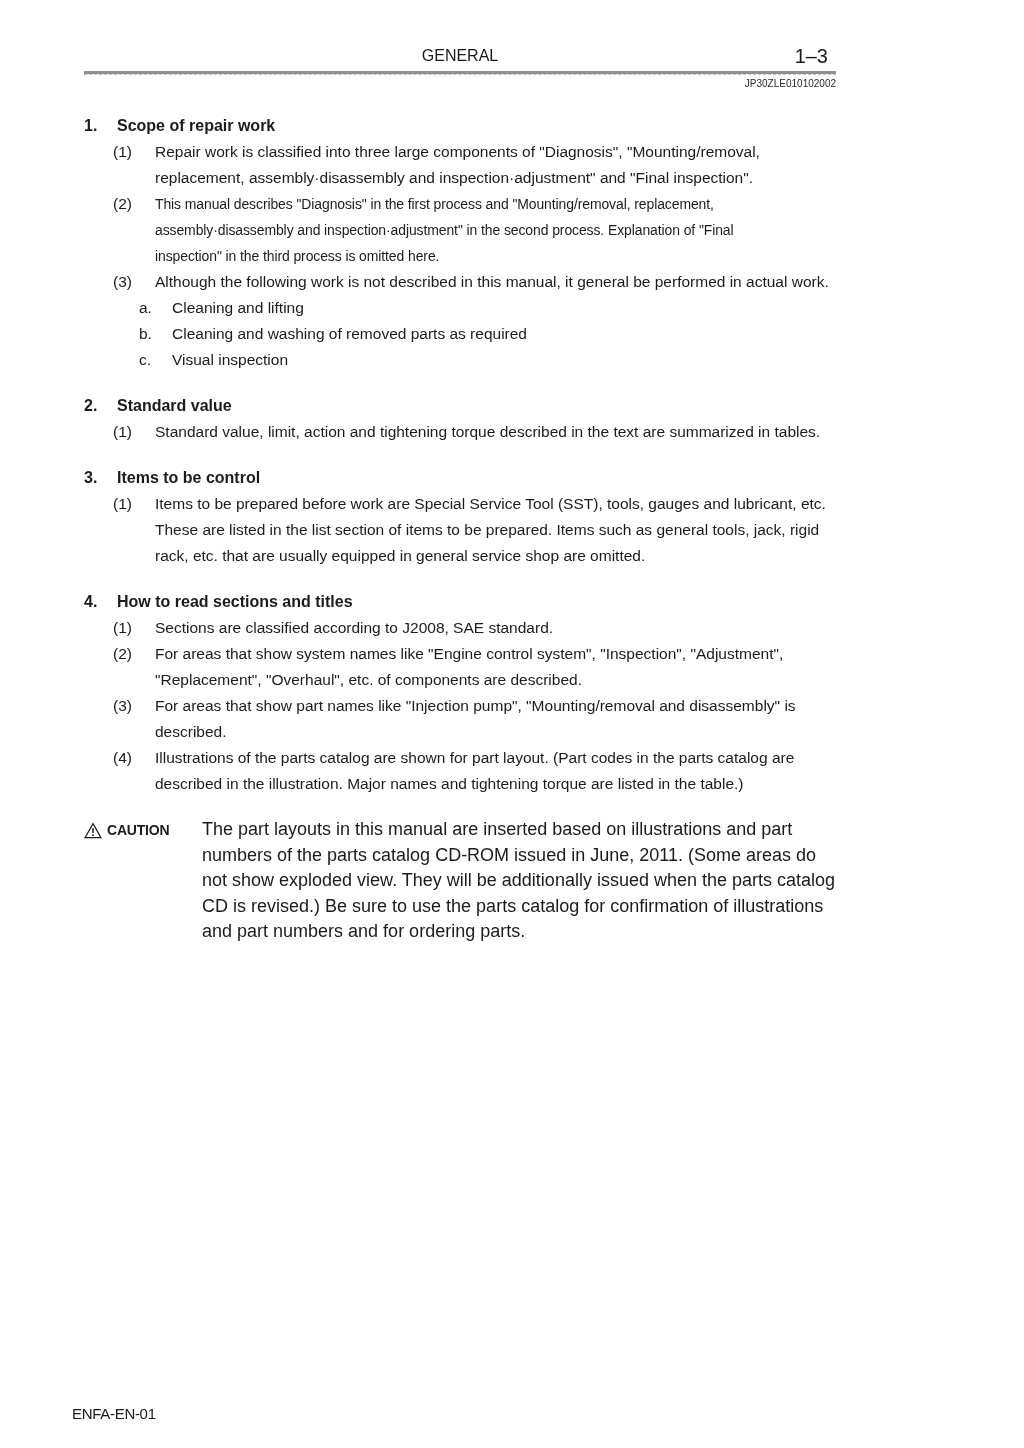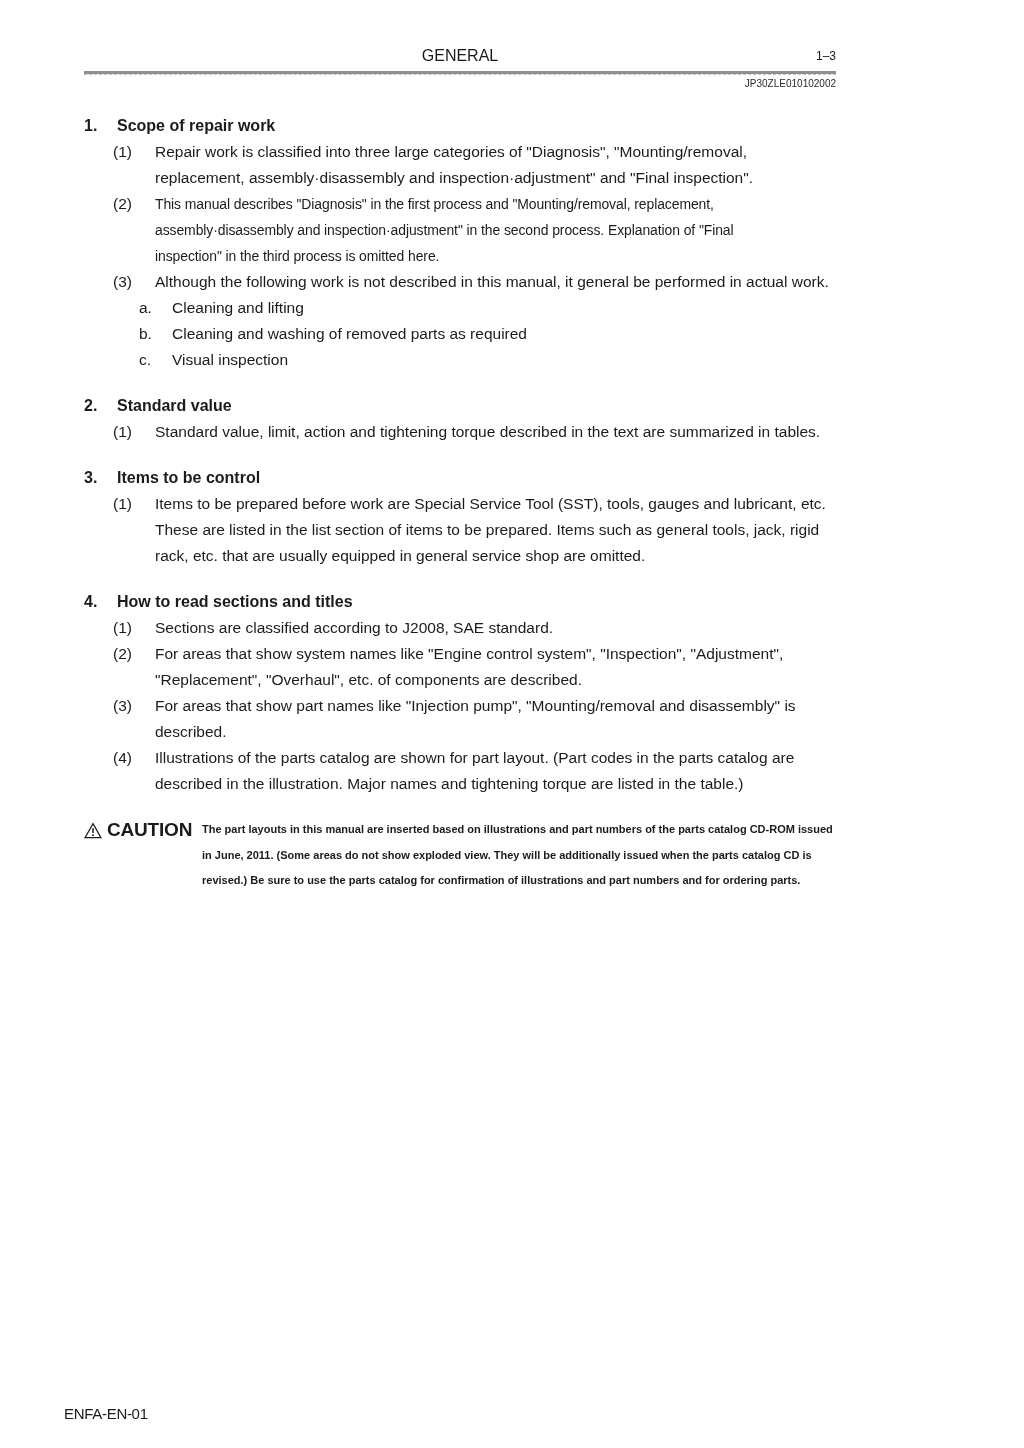--- a/index.html
+++ b/index.html
@@ -15,22 +15,22 @@
   
   .header {
     position:relative;
     margin:46px 64px 0 84px;
     text-align:center;
     font-size:16px;
     line-height:20px;
   }
   .page-number {
     position:absolute;
-    right:0; top:0;
-    font-size:12px;
+    right:8px; top:0;
+    font-size:20px;
   }
   .header-rule {
     margin:5px 64px 0 84px;
     height:1px;
     border-top:3px solid #8f8f8f;
     border-bottom:1px dashed #c2c2c2;
   }
   
   .doc-title {
     margin:23px 64px 0 84px;
@@ -71,34 +71,34 @@
     display:flex;
     margin:14px 64px 0 84px;
   }
   .caution-head {
     width:118px; flex:none;
     display:flex;
     align-items:center;
     align-self:flex-start;
     height:26px;
     font-weight:bold;
-    font-size:19px;
+    font-size:14px;
     letter-spacing:-0.2px;
   }
   .caution-icon { margin-right:5px; display:inline-flex; }
   .caution-text {
     flex:1;
-    font-weight:bold;
-    font-size:11px;
+    font-weight:normal;
+    font-size:18px;
     line-height:25.5px;
   }
   
   .footer {
     position:absolute;
-    left:64px; bottom:26px;
+    left:72px; bottom:26px;
     font-size:15px;
     letter-spacing:-0.3px;
     color:#1b1b1b;
   }
 </style>
 </head>
 <body>
 
 <div class="page">
 
@@ -112,21 +112,21 @@
 
   <div class="sections">
 
     <div class="section">
       <div class="section-head">
         <span class="section-num">1.</span>
         <span>Scope of repair work</span>
       </div>
       <div class="item">
         <span class="item-label">(1)</span>
-        <span class="item-text">Repair work is classified into three large categories of "Diagnosis", "Mounting/removal, replacement, assembly·disassembly and inspection·adjustment" and "Final inspection".</span>
+        <span class="item-text">Repair work is classified into three large components of "Diagnosis", "Mounting/removal, replacement, assembly·disassembly and inspection·adjustment" and "Final inspection".</span>
       </div>
       <div class="item">
         <span class="item-label">(2)</span>
         <span class="item-text condensed">This manual describes "Diagnosis" in the first process and "Mounting/removal, replacement, assembly·disassembly and inspection·adjustment" in the second process. Explanation of "Final inspection" in the third process is omitted here.</span>
       </div>
       <div class="item">
         <span class="item-label">(3)</span>
         <span class="item-text">Although the following work is not described in this manual, it general be performed in actual work.</span>
       </div>
       <div class="subitem">

